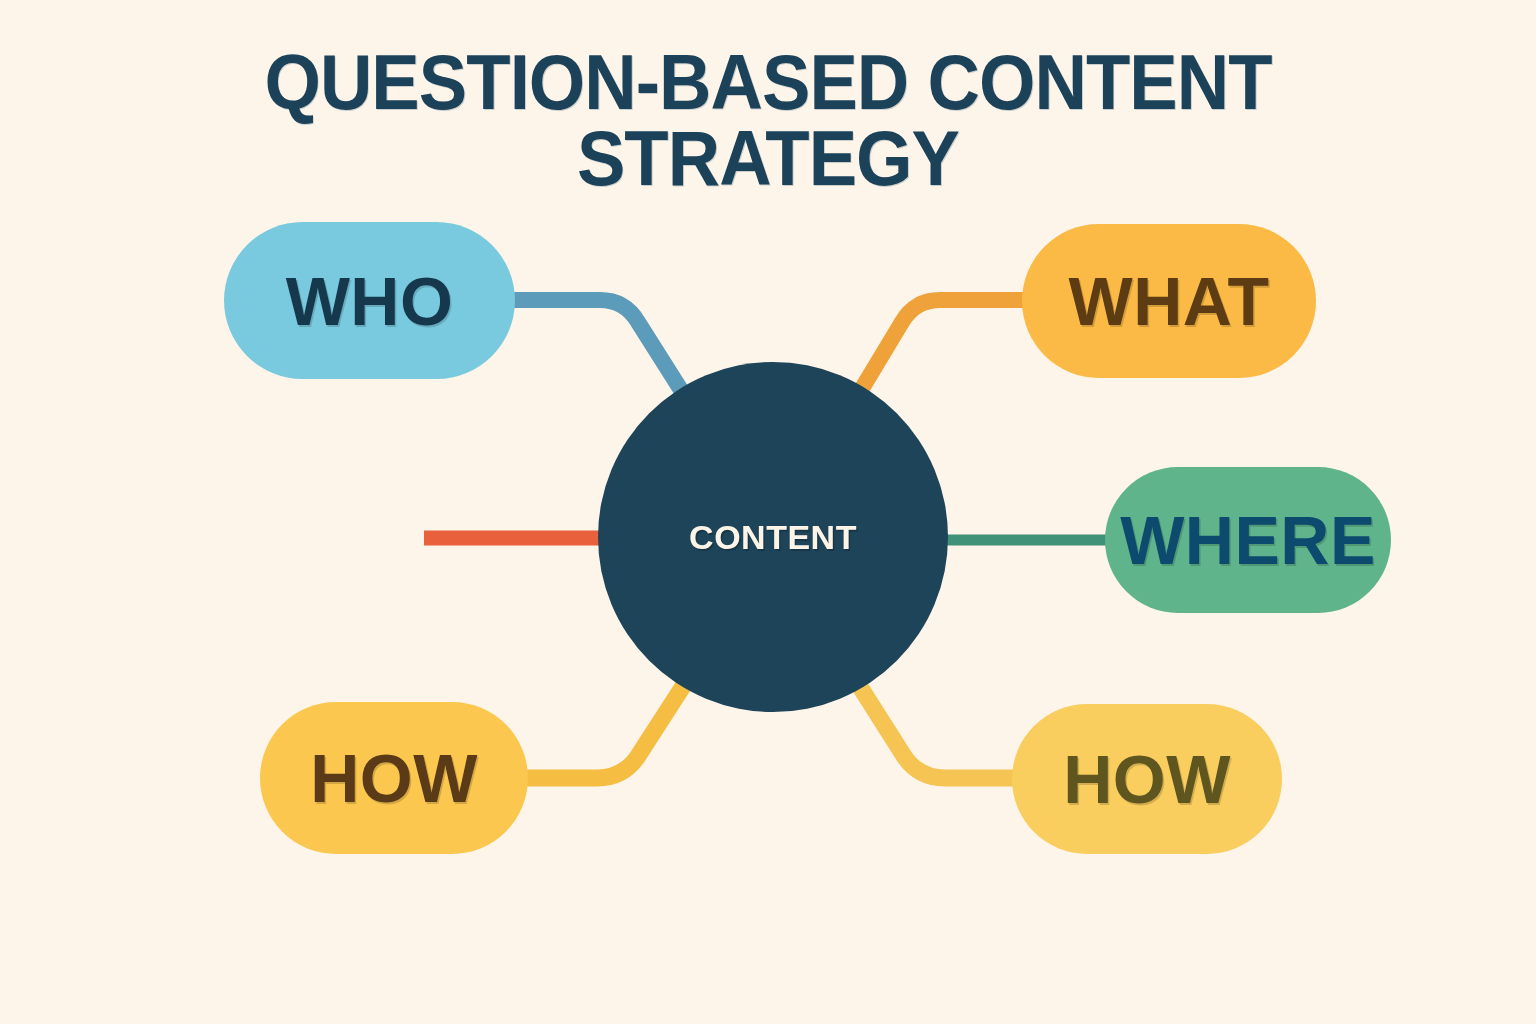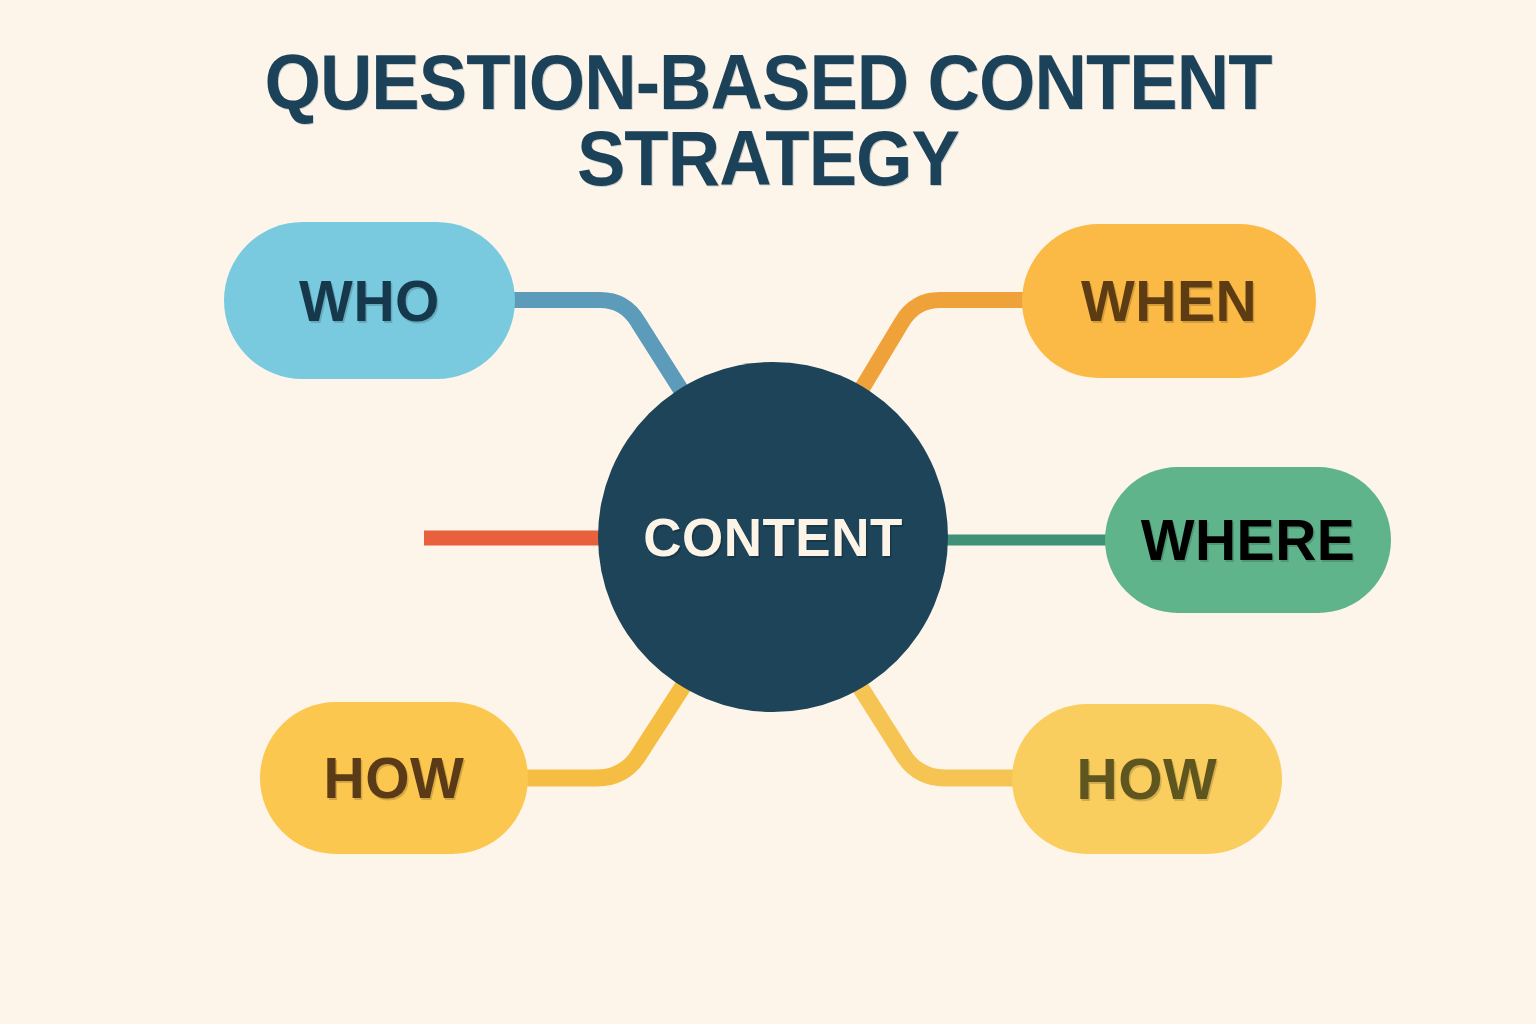--- a/index.html
+++ b/index.html
@@ -65,39 +65,39 @@
     flex-direction: column;
     align-items: center;
     justify-content: center;
     z-index: 5;
   }
   .hub-line {
     display: block;
     color: #fdf4e8;
     font-family: "Liberation Sans", sans-serif;
     font-weight: bold;
-    font-size: 53px;
+    font-size: 34px;
     line-height: 63px;
     letter-spacing: 0.5px;
     text-shadow: 1.5px 1.5px 0 rgba(0,0,0,0.20);
     text-align: center;
   }
 
   
   .pill {
     position: absolute;
     display: flex;
     align-items: center;
     justify-content: center;
     z-index: 4;
   }
   .pill-label {
     font-family: "Liberation Sans", sans-serif;
     font-weight: bold;
-    font-size: 57px;
+    font-size: 68px;
     letter-spacing: 0.5px;
     text-shadow: 1.5px 1.5px 0 rgba(0,0,0,0.16);
     white-space: nowrap;
   }
 
   #pill-who      { left: 224px;  top: 222px; width: 291px; height: 157px;
                    background: #79cade; border-radius: 79px; }
   #pill-who .pill-label   { color: #16384d; }
 
   #pill-what     { left: 150px;  top: 464px; width: 282px; height: 149px;
@@ -107,21 +107,21 @@
   #pill-how-left { left: 260px;  top: 702px; width: 268px; height: 152px;
                    background: #fbc74e; border-radius: 76px; }
   #pill-how-left .pill-label { color: #5a3a17; }
 
   #pill-when     { left: 1022px; top: 224px; width: 294px; height: 154px;
                    background: #fbba45; border-radius: 77px; }
   #pill-when .pill-label  { color: #5d3c13; }
 
   #pill-where    { left: 1105px; top: 467px; width: 286px; height: 146px;
                    background: #5fb48c; border-radius: 73px; }
-  #pill-where .pill-label { color: #000000; }
+  #pill-where .pill-label { color: #0c4a6e; }
 
   #pill-how-right{ left: 1012px; top: 704px; width: 270px; height: 150px;
                    background: #f9ce5e; border-radius: 75px; }
   #pill-how-right .pill-label { color: #5e551f; }
 </style>
 </head>
 <body>
 
 <div id="canvas">
 
@@ -152,21 +152,21 @@
   <div class="pill" id="pill-who">
     <span class="pill-label">WHO</span>
   </div>
 
 
   <div class="pill" id="pill-how-left">
     <span class="pill-label">HOW</span>
   </div>
 
   <div class="pill" id="pill-when">
-    <span class="pill-label">WHEN</span>
+    <span class="pill-label">WHAT</span>
   </div>
 
   <div class="pill" id="pill-where">
     <span class="pill-label">WHERE</span>
   </div>
 
   <div class="pill" id="pill-how-right">
     <span class="pill-label">HOW</span>
   </div>
 

